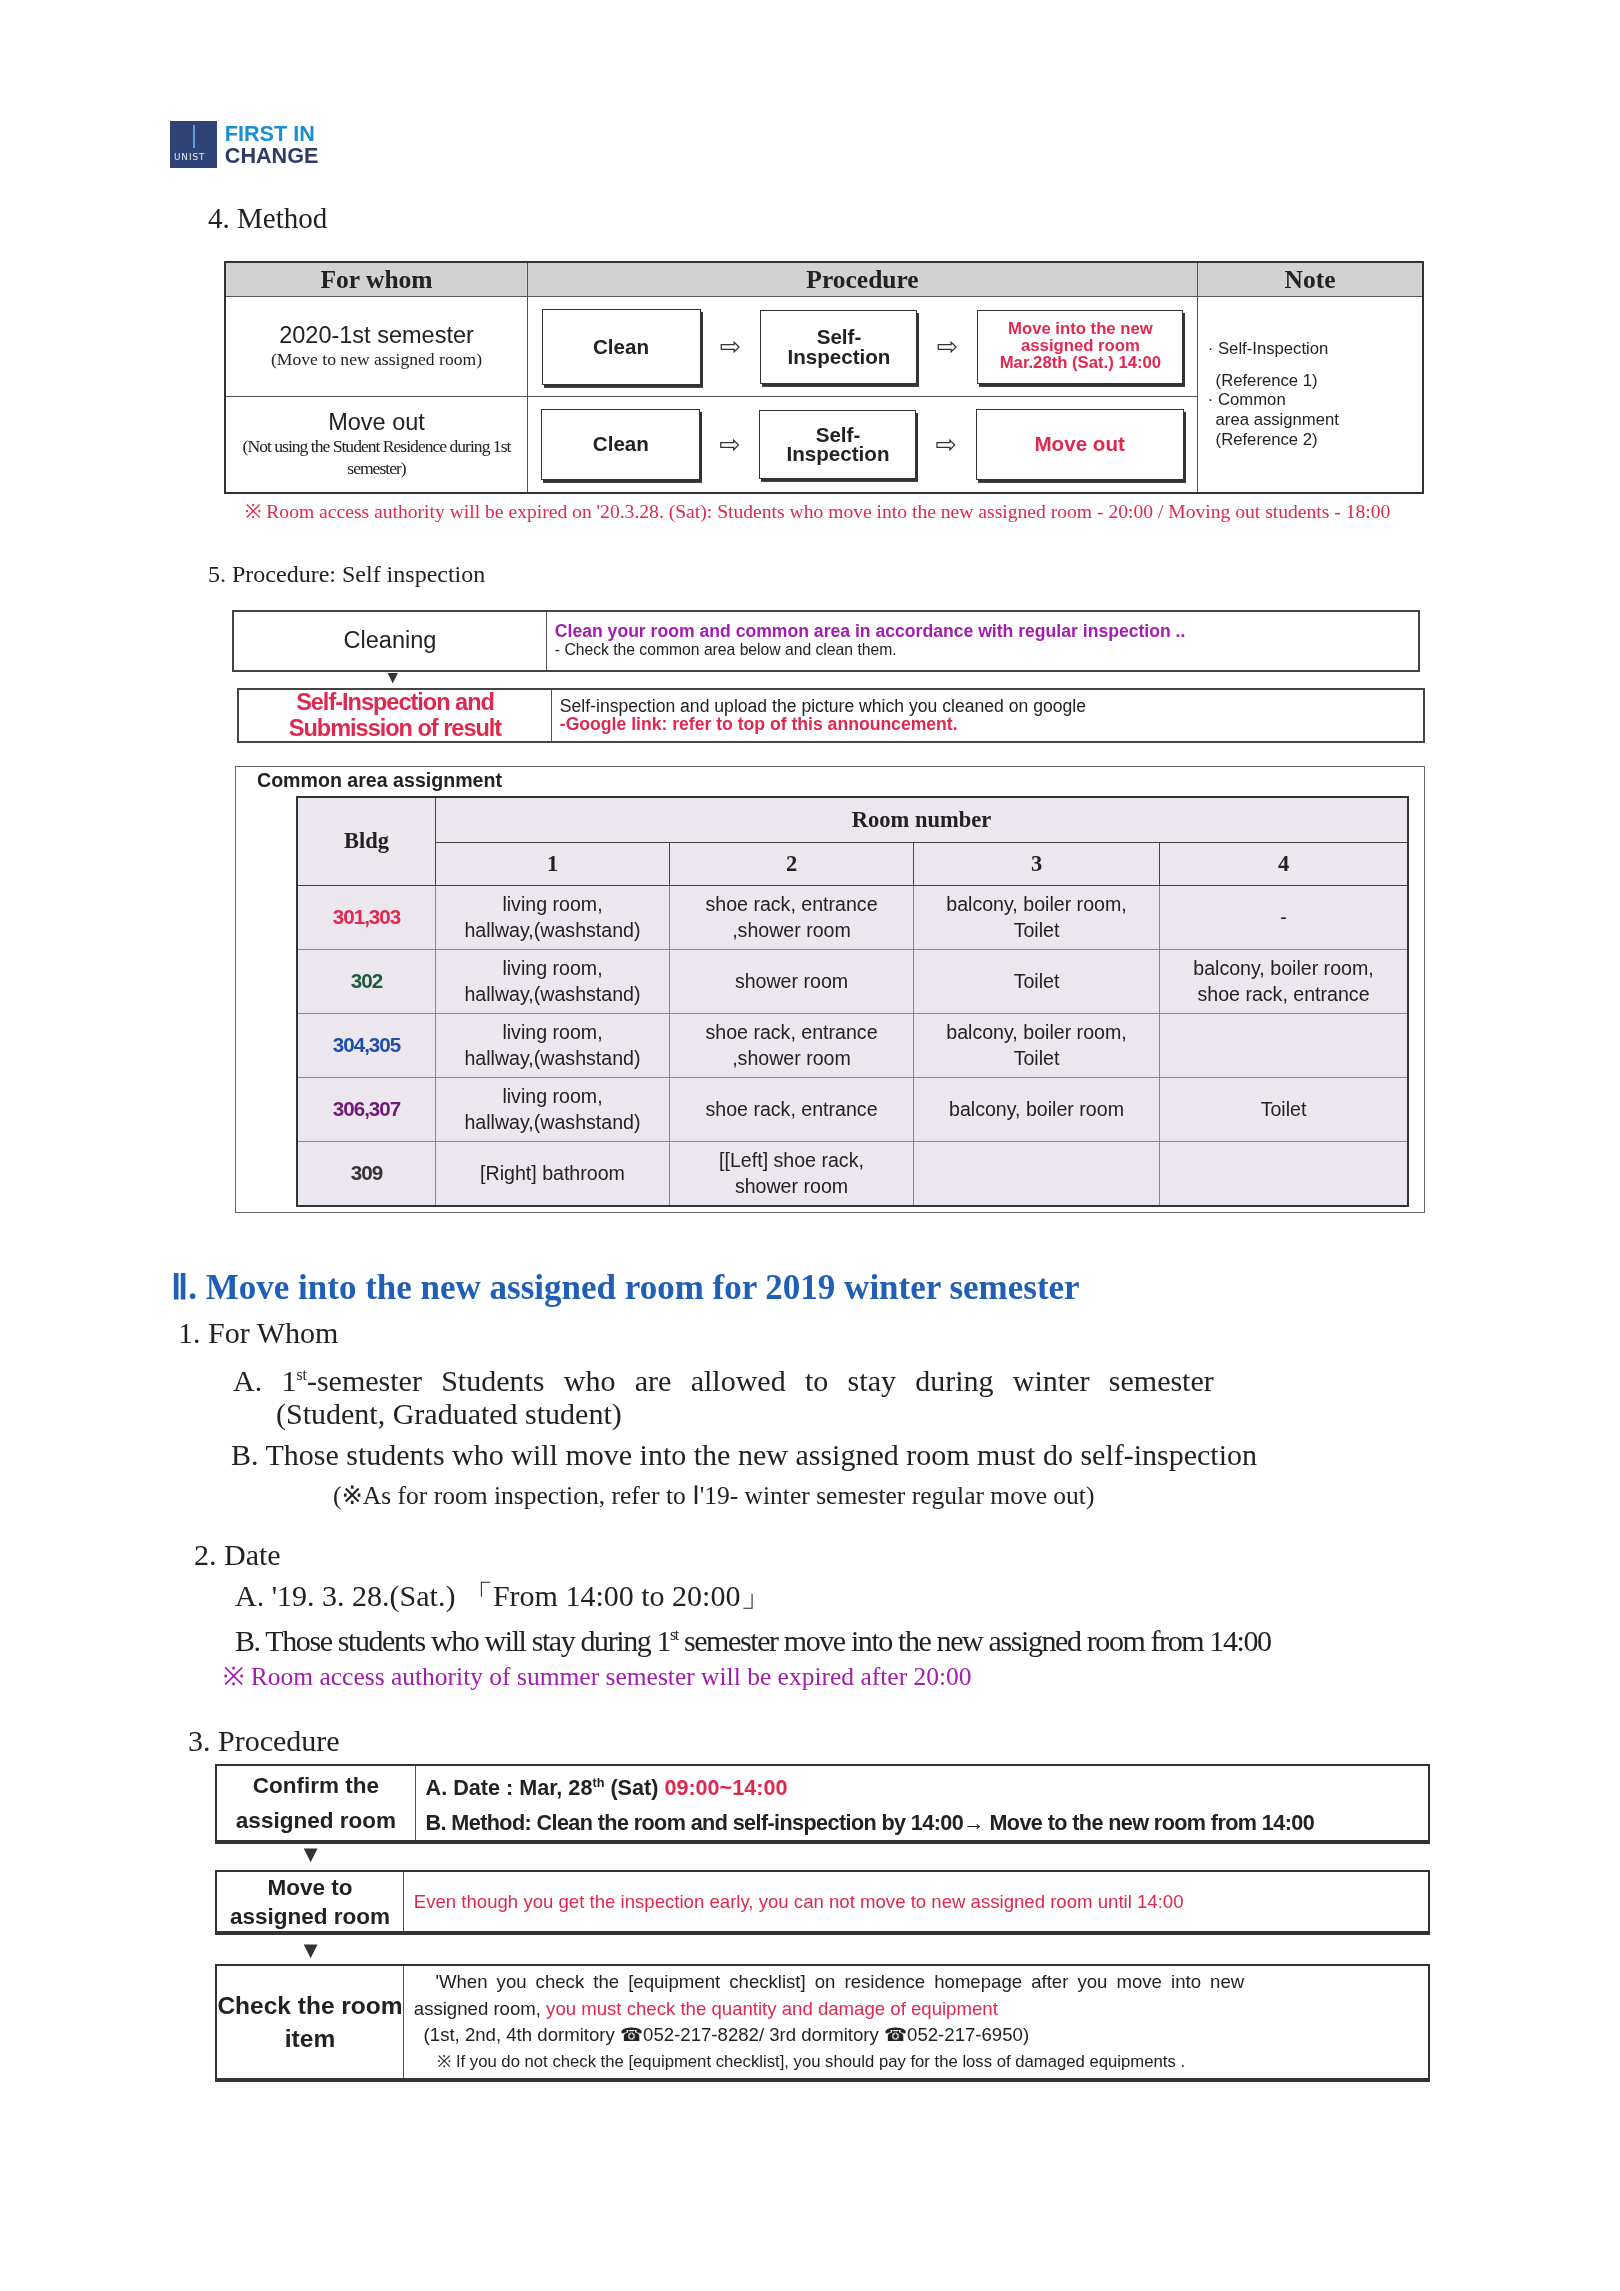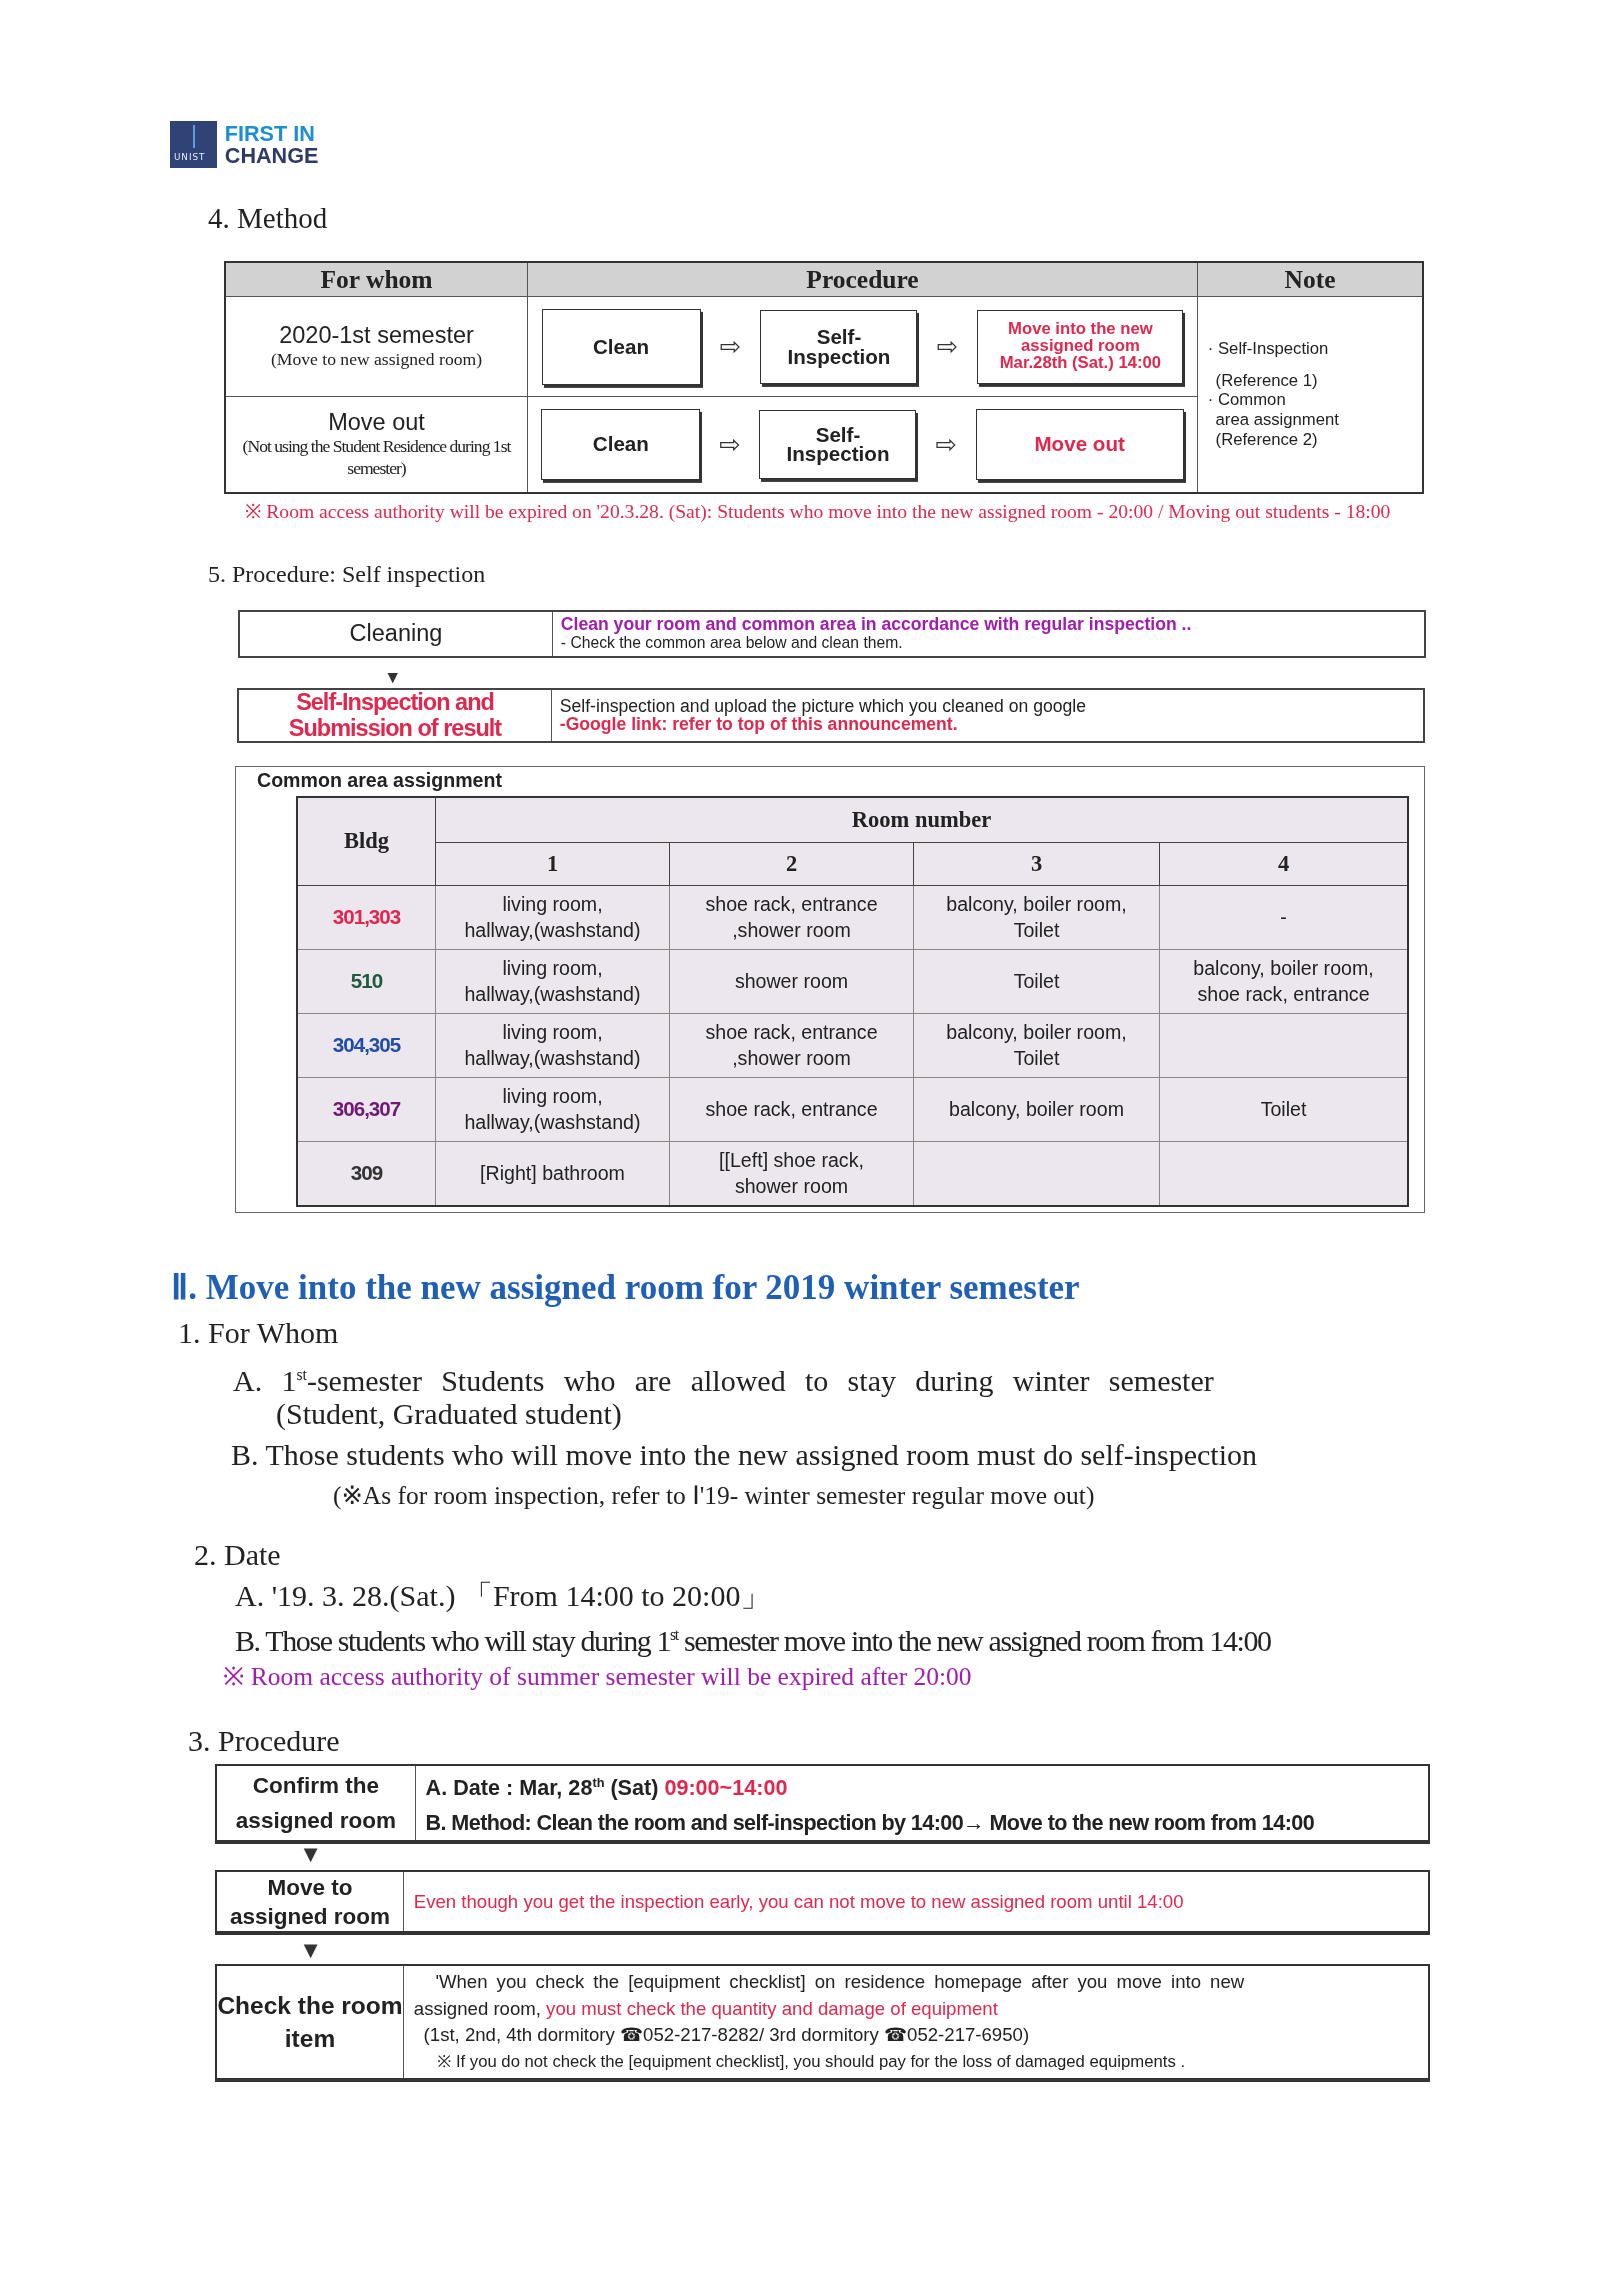--- a/index.html
+++ b/index.html
@@ -117,21 +117,21 @@
       </div>
     </td>
   </tr>
 </tbody>
   </table>
 
 <div class="abs access-note">※ Room access authority will be expired on '20.3.28. (Sat): Students who move into the new assigned room - 20:00 / Moving out students - 18:00</div>
 
 <div class="abs serif" style="left:208px; top:561px; font-size:24px;">5. Procedure: Self inspection</div>
 
-<table class="abs ptable" style="left:238px; top:610px; width:1188px; height:48px;">
+<table class="abs ptable" style="left:232px; top:610px; width:1188px; height:62px;">
   <tbody>
       <tr>
     <td class="plabel" style="width:312px">Cleaning</td>
     <td class="pdesc">
       <div class="blue" style="font-weight:bold">Clean your room and common area in accordance with regular inspection ..</div>
       <div style="font-size:15.7px">- Check the common area below and clean them.</div>
     </td>
   </tr>
 </tbody>
   </table>
@@ -168,21 +168,21 @@
         <td class="bldg" style="color: rgb(224, 40, 79);">301,303</td>
         <td style="white-space: pre-line;">living room,
 hallway,(washstand)</td>
         <td style="white-space: pre-line;">shoe rack, entrance
 ,shower room</td>
         <td style="white-space: pre-line;">balcony, boiler room,
 Toilet</td>
         <td style="white-space: pre-line;">-</td>
       </tr>
       <tr>
-        <td class="bldg" style="color: rgb(31, 90, 63);">510</td>
+        <td class="bldg" style="color: rgb(31, 90, 63);">302</td>
         <td style="white-space: pre-line;">living room,
 hallway,(washstand)</td>
         <td style="white-space: pre-line;">shower room</td>
         <td style="white-space: pre-line;">Toilet</td>
         <td style="white-space: pre-line;">balcony, boiler room,
 shoe rack, entrance</td>
       </tr>
       <tr>
         <td class="bldg" style="color: rgb(31, 79, 168);">304,305</td>
         <td style="white-space: pre-line;">living room,

